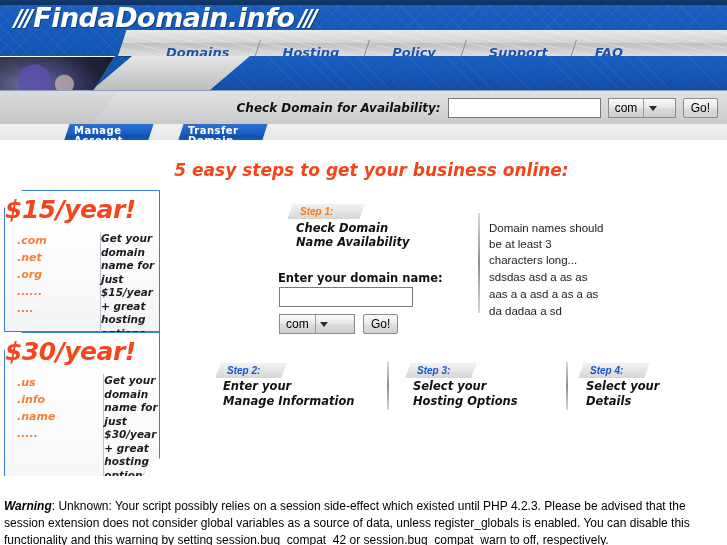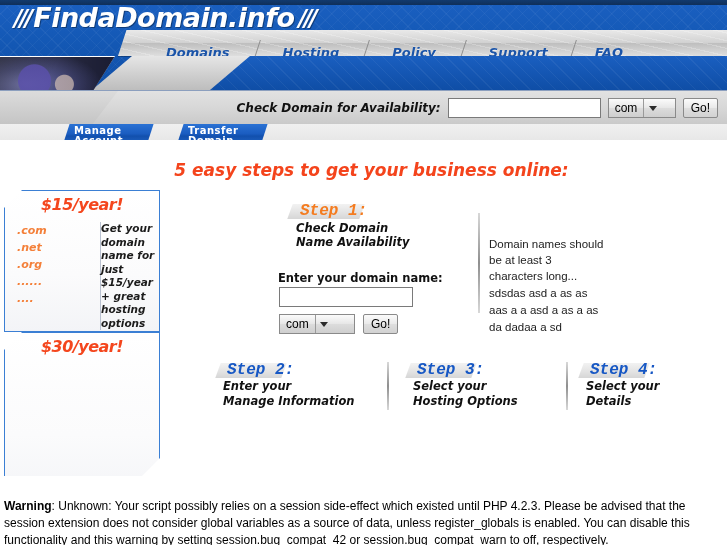--- a/index.html
+++ b/index.html
@@ -310,25 +310,24 @@
     top: 190px;
     height: 142px;
     clip-path: polygon(18px 0, 156px 0, 156px 142px, 0 142px, 0 18px);
   }
   .pricebox.two {
     top: 332px;
     height: 172px;
     clip-path: polygon(18px 0, 156px 0, 156px 126px, 138px 144px, 0 144px, 0 18px);
   }
   .price-head {
-    text-align: center;
-    font-family: "DejaVu Sans", sans-serif;
-    font-style: italic;
-    font-weight: bold;
-    font-size: 16px;
+    font-family: "DejaVu Sans", sans-serif;
+    font-style: italic;
+    font-weight: bold;
+    font-size: 25px;
     color: #f4461d;
     padding-top: 4px;
     letter-spacing: -0.5px;
   }
   .price-body {
     display: flex;
     margin-top: 8px;
     padding-left: 8px;
     gap: 48px;
   }
@@ -356,24 +355,24 @@
 
   
   .step-tab {
     position: absolute;
     height: 15px;
     background: linear-gradient(to bottom, #f2f2f2 0%, #e2e2e2 60%, #d6d6d6 100%);
     transform: skewX(-20deg);
   }
   .step-label {
     position: absolute;
-    font-family: Liberation Mono, monospace;
-    font-style: italic;
-    font-weight: bold;
-    font-size: 16px;
+    font-family: Liberation Sans, sans-serif;
+    font-style: italic;
+    font-weight: bold;
+    font-size: 10px;
     line-height: 15px;
   }
   .step-label.orange { color: #f47c20; }
   .step-label.blue { color: #1657c4; }
   .step-text {
     position: absolute;
     font-family: "DejaVu Sans", sans-serif;
     font-style: italic;
     font-weight: bold;
     font-size: 11.5px;
@@ -395,36 +394,35 @@
     color: #111;
     white-space: nowrap;
   }
   .info-text {
     position: absolute;
     font-family: "Liberation Sans", sans-serif;
     font-size: 11.5px;
     line-height: 16px;
     color: #222;
     white-space: nowrap;
-    margin-top: 16px;
   }
 
   
   .warning {
     position: absolute;
     left: 0; top: 498px;
     width: 720px;
     font-family: "Liberation Sans", sans-serif;
     font-size: 12px;
     line-height: 17px;
     color: #000;
     padding: 0 4px;
     box-sizing: border-box;
   }
-  .warning b { font-weight: bold; }
+  .warning b { font-weight: bold; font-style: italic; }
 </style>
 </head>
 <body>
 
 <div class="header">
   <div class="hdr-bluefield"></div>
   <div class="hdr-topstripe"></div>
 
   <div class="hdr-logo">
     <span class="slash-group pre">///</span><span>FindaDomain.info</span><span class="slash-group post">///</span>
@@ -499,20 +497,29 @@
       <div>.org</div>
       <div>......</div>
       <div>....</div>
     </div>
     <div class="desc-col">Get your domain name for just $15/year + great hosting options</div>
   </div>
 </div>
 
 <div class="pricebox two">
   <div class="price-head">$30/year!</div>
+  <div class="price-body">
+    <div class="tld-col">
+      <div>.us</div>
+      <div>.info</div>
+      <div>.name</div>
+      <div>.....</div>
+    </div>
+    <div class="desc-col">Get your domain name for just $30/year + great hosting options</div>
+  </div>
 </div>
 
 <div class="step-tab" style="left:290px;top:204px;width:72px"></div>
 <div class="step-label orange" style="left:300px;top:204px">Step 1:</div>
 <div class="step-text" style="left:296px;top:221px">Check Domain</div>
 <div class="step-text" style="left:296px;top:235px">Name Availability</div>
 
 <div class="vdiv" style="left:478px;top:213px;height:100px"></div>
 
 <div class="info-text" style="left:489px;top:220px">Domain names should</div>

